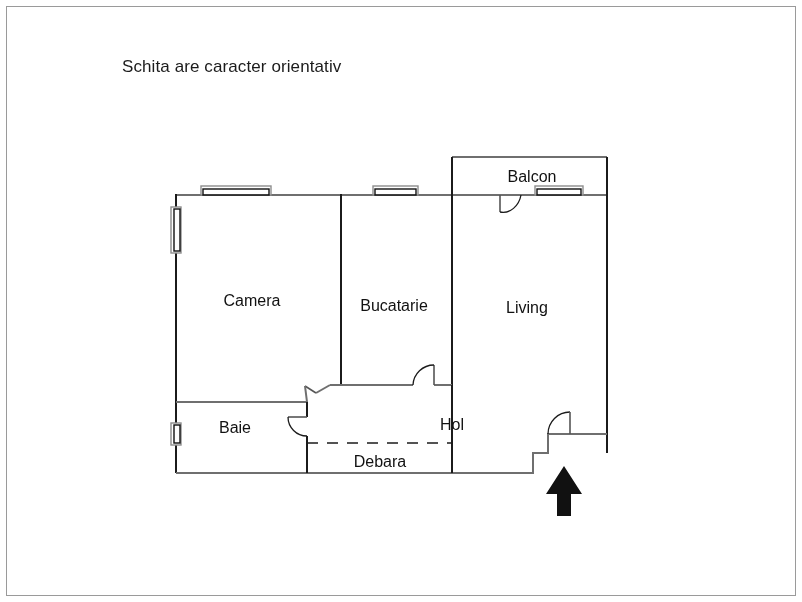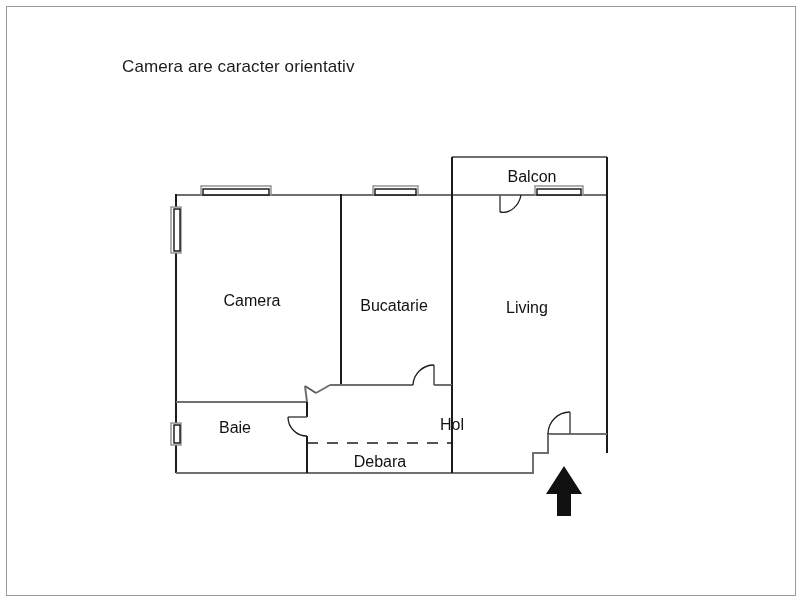--- a/index.html
+++ b/index.html
@@ -88,21 +88,21 @@
     fill: #111111;
   }
 </style>
 </head>
 <body>
 
 <div id="page">
 
   <div id="page-border"></div>
 
-  <div id="plan-title">Camera are caracter orientativ</div>
+  <div id="plan-title">Schita are caracter orientativ</div>
 
   <svg id="floorplan" width="802" height="602" viewBox="0 0 802 602">
 
     <g>
       <path class="wall-thin" d="M 452 157 L 607 157"></path>
       <path class="wall-dark" d="M 452 157 L 452 195"></path>
       <path class="wall-dark" d="M 607 157 L 607 195"></path>
     </g>
 
     <g>

